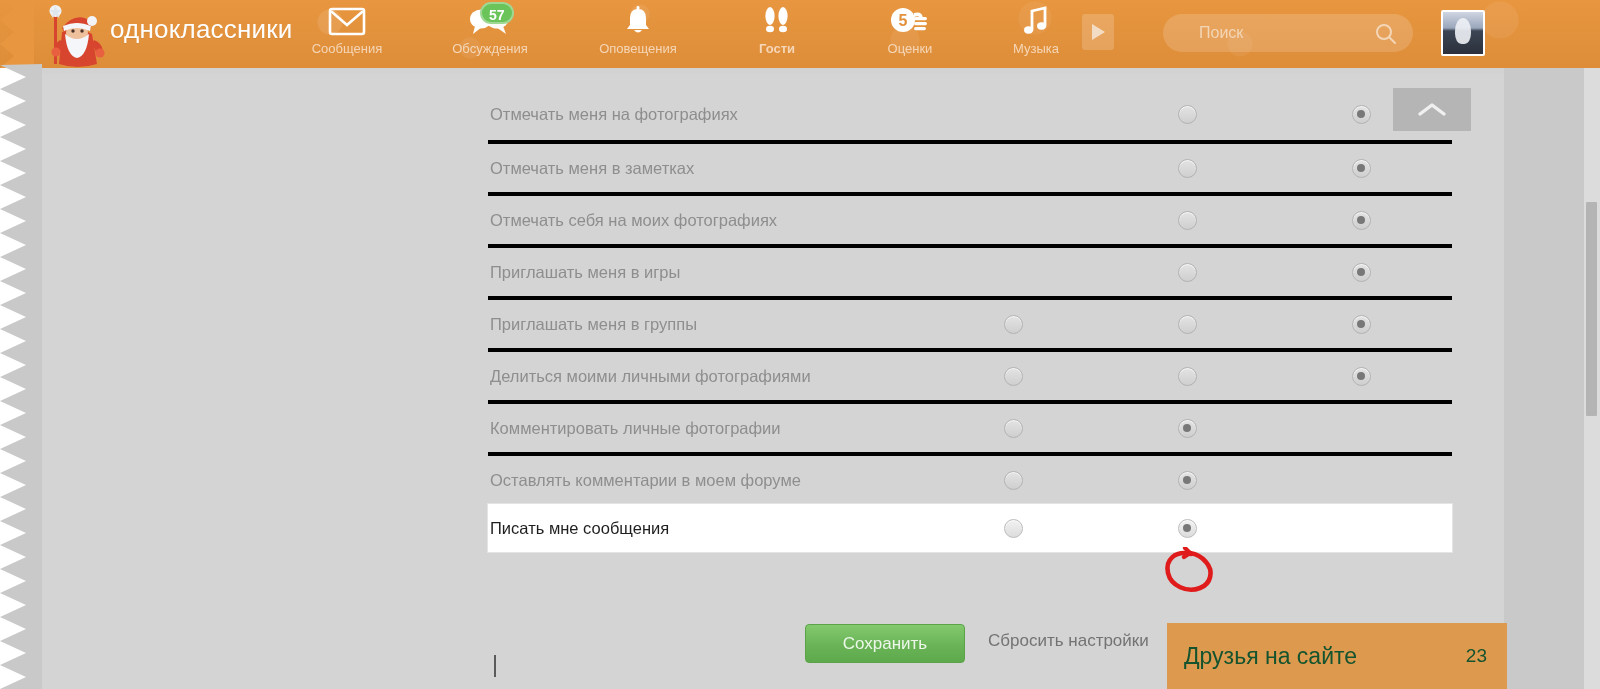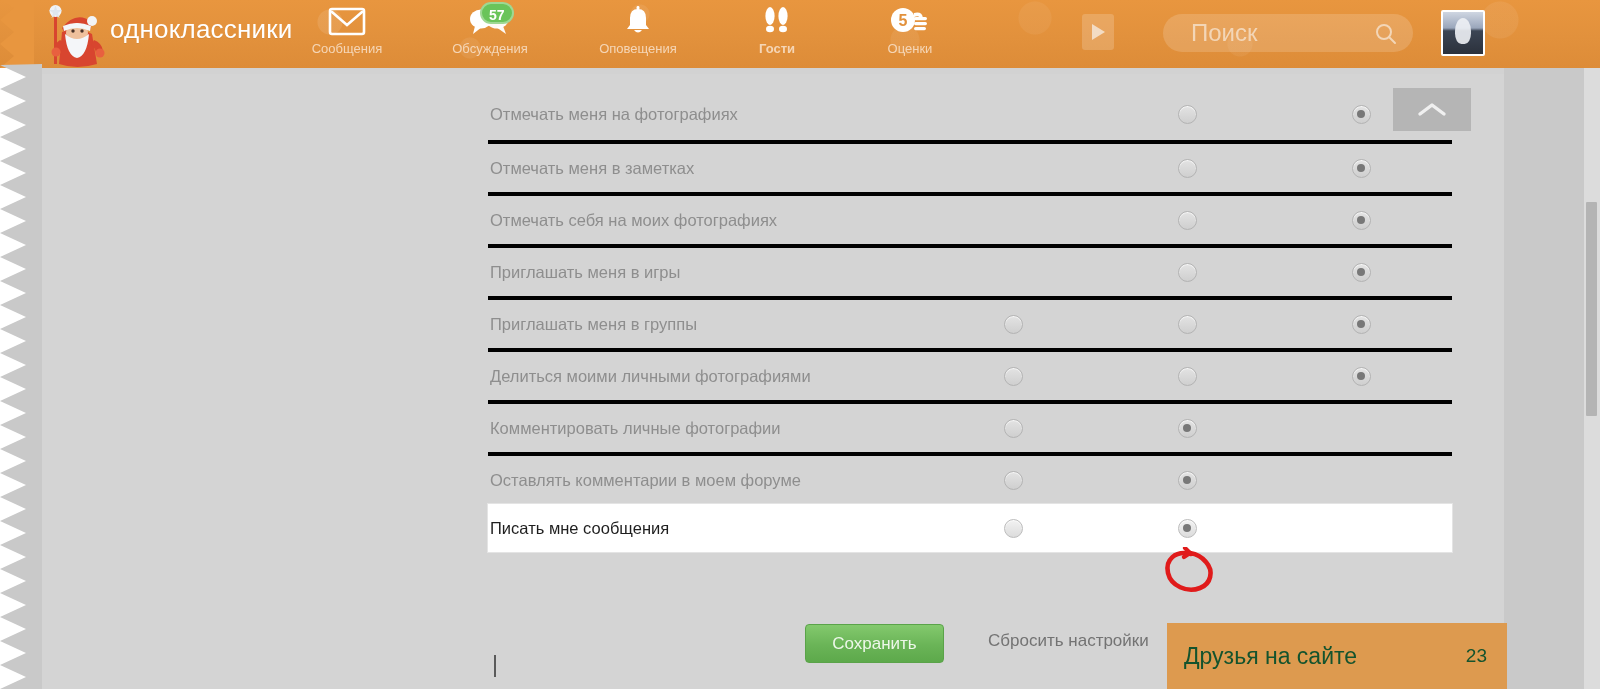--- a/index.html
+++ b/index.html
@@ -69,21 +69,21 @@
     background: rgba(255,255,255,.18);
     display: flex; align-items: center; justify-content: center;
     cursor: pointer;
   }
 
   .search-box {
     position: absolute; left: 1163px; top: 14px; width: 250px; height: 38px;
     background: rgba(255,255,255,.16); border-radius: 19px;
     display: flex; align-items: center; cursor: text;
   }
-  .search-box .ph { margin-left: 28px; color: #f3d6b7; font-size: 24px; text-align: right; }
+  .search-box .ph { margin-left: 36px; color: #f3d6b7; font-size: 16px; text-align: right; }
   .search-icon { position: absolute; right: 16px; top: 9px; }
 
   .avatar {
     position: absolute; left: 1441px; top: 10px; width: 44px; height: 46px;
     background: linear-gradient(180deg,#cfd6e2 0%, #9aa6bb 38%, #3c4554 45%, #2b313c 100%);
     border: 2px solid #fff; border-radius: 2px; overflow: hidden; cursor: pointer;
   }
   .avatar::after {
     content: ""; position: absolute; left: 12px; top: 6px; width: 16px; height: 26px;
     background: #eef1f5; border-radius: 50% 50% 40% 40%; opacity: .9;
@@ -170,21 +170,21 @@
   }
 
   
   .annot-circle {
     position: absolute; left: 1161px; top: 547px;
     width: 56px; height: 50px; pointer-events: none; z-index: 40;
   }
 
   
   .btn-save {
-    position: absolute; left: 805px; top: 624px; width: 139px; height: 39px;
+    position: absolute; left: 805px; top: 624px; width: 160px; height: 39px;
     border-radius: 4px; border: 1px solid #5aa349;
     background: linear-gradient(180deg,#83c96d 0%, #6ab457 55%, #5da94b 100%);
     color: #edf7e9; font-size: 17px;
     display: flex; align-items: center; justify-content: center;
     cursor: pointer; user-select: none;
   }
   .btn-reset {
     position: absolute; left: 988px; top: 631px;
     font-size: 17px; color: #737373; cursor: pointer; white-space: nowrap;
   }
@@ -304,20 +304,30 @@
           <text x="15" y="21" font-family="Liberation Sans, sans-serif" font-size="16" font-weight="bold" fill="#e2913c" text-anchor="middle">5</text>
           <path d="M26 8 q8 -2 9 5 l-3 1 q0 -4 -6 -2 Z" fill="#fff"></path>
           <rect x="26" y="12" width="13" height="3.2" rx="1.6" fill="#fff"></rect>
           <rect x="26" y="17" width="13" height="3.2" rx="1.6" fill="#fff"></rect>
           <rect x="26" y="22" width="12" height="3.2" rx="1.6" fill="#fff"></rect>
         </svg>
       </div>
       <div class="nav-label">Оценки</div>
     </div>
 
+    <div class="nav-item" style="left:998px; width:76px;">
+      <div class="nav-icon">
+        <svg width="32" height="32" viewBox="0 0 32 32">
+          <path d="M12 25 V6 l13 -3 v18" fill="none" stroke="#fff" stroke-width="2.8" stroke-linecap="round"></path>
+          <ellipse cx="8.5" cy="25" rx="4.5" ry="3.7" fill="#fff"></ellipse>
+          <ellipse cx="21.5" cy="21" rx="4.5" ry="3.7" fill="#fff"></ellipse>
+        </svg>
+      </div>
+      <div class="nav-label">Музыка</div>
+    </div>
 
     <div class="play-btn">
       <svg width="18" height="20" viewBox="0 0 18 20">
         <path d="M3 2 L16 10 L3 18 Z" fill="#f3dcc4"></path>
       </svg>
     </div>
 
     <div class="search-box">
       <span class="ph">Поиск</span>
       <svg class="search-icon" width="22" height="22" viewBox="0 0 22 22">

